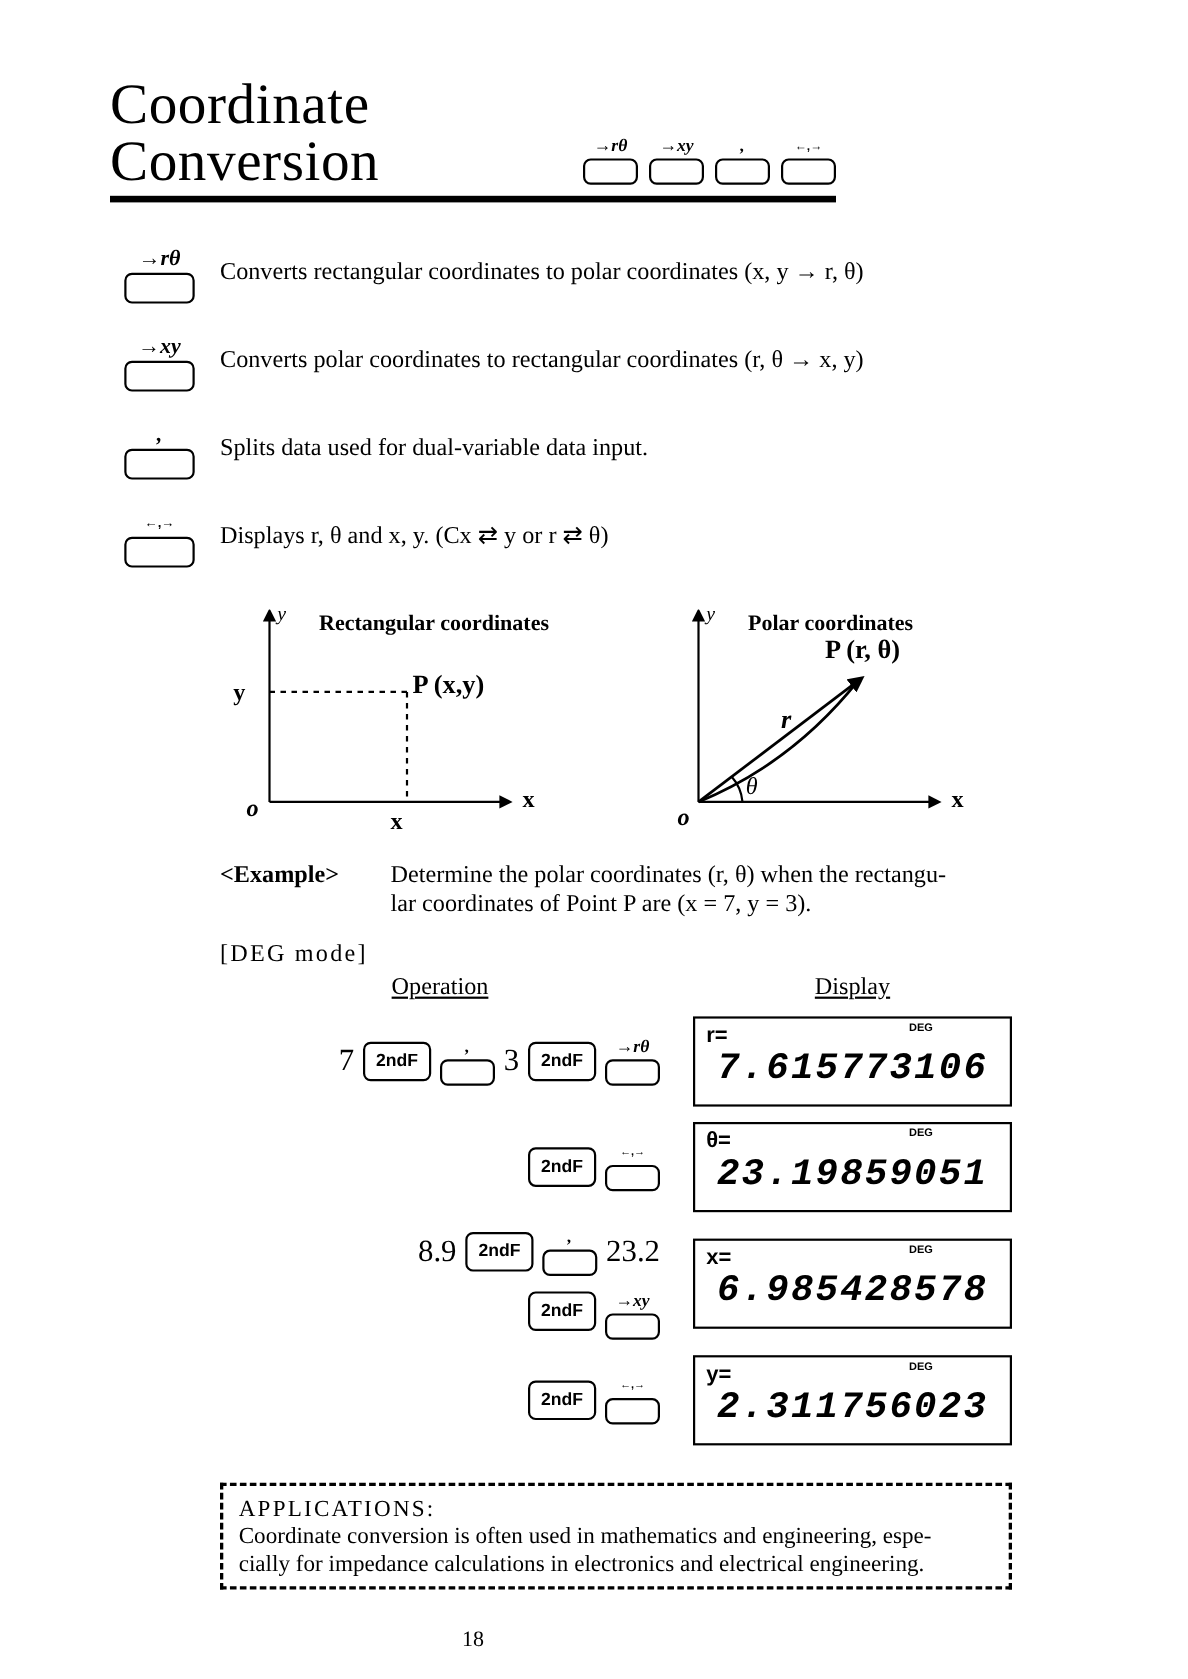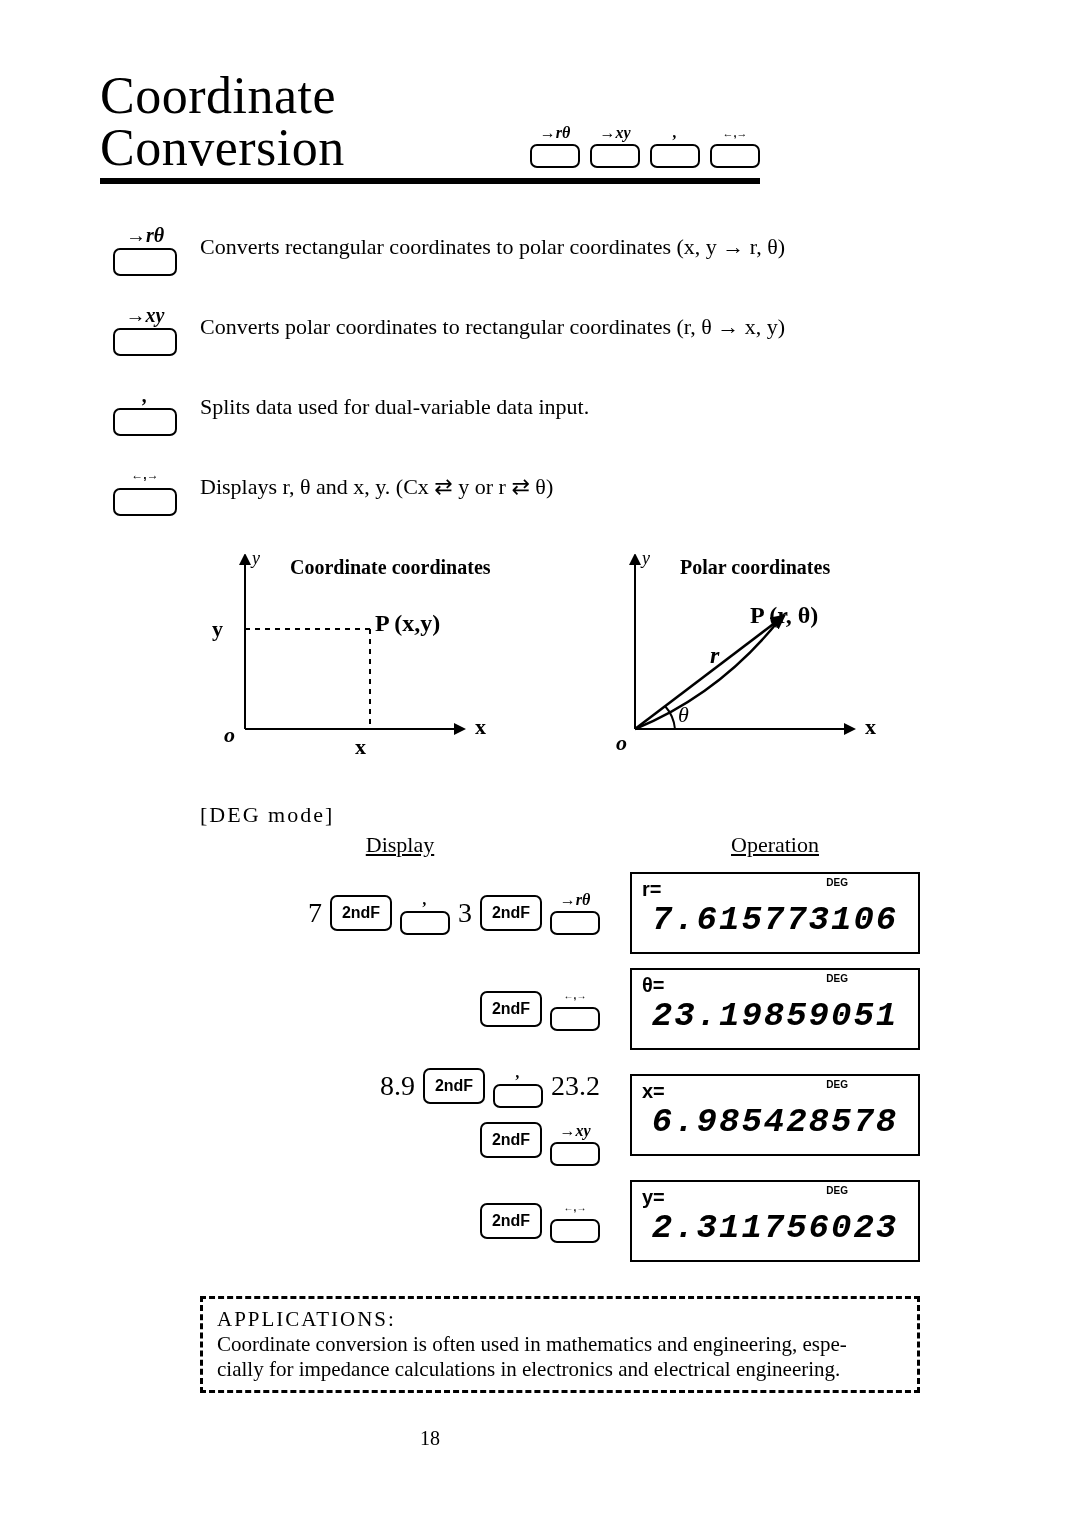--- a/index.html
+++ b/index.html
@@ -244,21 +244,21 @@
             <marker id="arr" viewBox="0 0 10 10" refX="5" refY="5" markerWidth="6" markerHeight="6" orient="auto">
               <path d="M0 0 L10 5 L0 10 z" fill="#000"></path>
             </marker>
           </defs>
           <line x1="45" y1="175" x2="45" y2="5" stroke="#000" stroke-width="2" marker-end="url(#arr)"></line>
           <line x1="45" y1="175" x2="260" y2="175" stroke="#000" stroke-width="2" marker-end="url(#arr)"></line>
           <line x1="45" y1="75" x2="170" y2="75" stroke="#000" stroke-width="2" stroke-dasharray="5,5"></line>
           <line x1="170" y1="75" x2="170" y2="175" stroke="#000" stroke-width="2" stroke-dasharray="5,5"></line>
         </svg>
         <span style="position:absolute;left:52px;top:-6px;font-style:italic;font-size:18px;">y</span>
-        <span style="position:absolute;left:90px;top:2px;font-weight:bold;font-size:20px;">Coordinate coordinates</span>
+        <span style="position:absolute;left:90px;top:2px;font-weight:bold;font-size:20px;">Rectangular coordinates</span>
         <span style="position:absolute;left:12px;top:62px;font-weight:bold;font-size:22px;">y</span>
         <span style="position:absolute;left:175px;top:56px;font-weight:bold;font-size:24px;font-family:Times;">P (x,y)</span>
         <span style="position:absolute;left:24px;top:168px;font-style:italic;font-weight:bold;font-size:22px;">o</span>
         <span style="position:absolute;left:155px;top:180px;font-weight:bold;font-size:22px;">x</span>
         <span style="position:absolute;left:275px;top:160px;font-weight:bold;font-size:22px;">x</span>
       </div>
 
       <div class="diagram">
         <svg width="330" height="200" viewBox="0 0 330 200">
           <defs>
@@ -267,35 +267,44 @@
             </marker>
           </defs>
           <line x1="45" y1="175" x2="45" y2="5" stroke="#000" stroke-width="2" marker-end="url(#arr2)"></line>
           <line x1="45" y1="175" x2="260" y2="175" stroke="#000" stroke-width="2" marker-end="url(#arr2)"></line>
           <line x1="45" y1="175" x2="190" y2="65" stroke="#000" stroke-width="2.5" marker-end="url(#arr2)"></line>
           <path d="M 45 175 Q 130 140 190 65" stroke="#000" stroke-width="2.5" fill="none"></path>
           <path d="M 85 175 A 40 40 0 0 0 75 152" stroke="#000" stroke-width="2" fill="none"></path>
         </svg>
         <span style="position:absolute;left:52px;top:-6px;font-style:italic;font-size:18px;">y</span>
         <span style="position:absolute;left:90px;top:2px;font-weight:bold;font-size:20px;">Polar coordinates</span>
-        <span style="position:absolute;left:160px;top:48px;font-weight:bold;font-size:24px;font-family:Times;">P (r, θ)</span>
+        <span style="position:absolute;left:160px;top:24px;font-weight:bold;font-size:24px;font-family:Times;">P (r, θ)</span>
         <span style="position:absolute;left:120px;top:88px;font-style:italic;font-weight:bold;font-size:24px;font-family:Times;">r</span>
         <span style="position:absolute;left:88px;top:148px;font-style:italic;font-size:22px;">θ</span>
         <span style="position:absolute;left:26px;top:176px;font-style:italic;font-weight:bold;font-size:22px;">o</span>
         <span style="position:absolute;left:275px;top:160px;font-weight:bold;font-size:22px;">x</span>
       </div>
     </div>
 
     <div class="example-block">
+      <div style="display:flex;">
+        <div style="width:155px;">
+          <span class="example-label">&lt;Example&gt;</span>
+        </div>
+        <div>
+          <span>Determine the polar coordinates (r, θ) when the rectangu-</span><br>
+          <span>lar coordinates of Point P are (x = 7, y = 3).</span>
+        </div>
+      </div>
 
       <div class="mode-label">[DEG mode]</div>
 
       <div class="ops-table">
+        <div class="col-header">Operation</div>
         <div class="col-header">Display</div>
-        <div class="col-header">Operation</div>
 
         <div class="op-cell">
           <span>7</span>
           <span class="key-2ndf">2ndF</span>
           <span class="keycap small">
             <span class="above">,</span>
             <span class="cap"></span>
           </span>
           <span>3</span>
           <span class="key-2ndf">2ndF</span>

